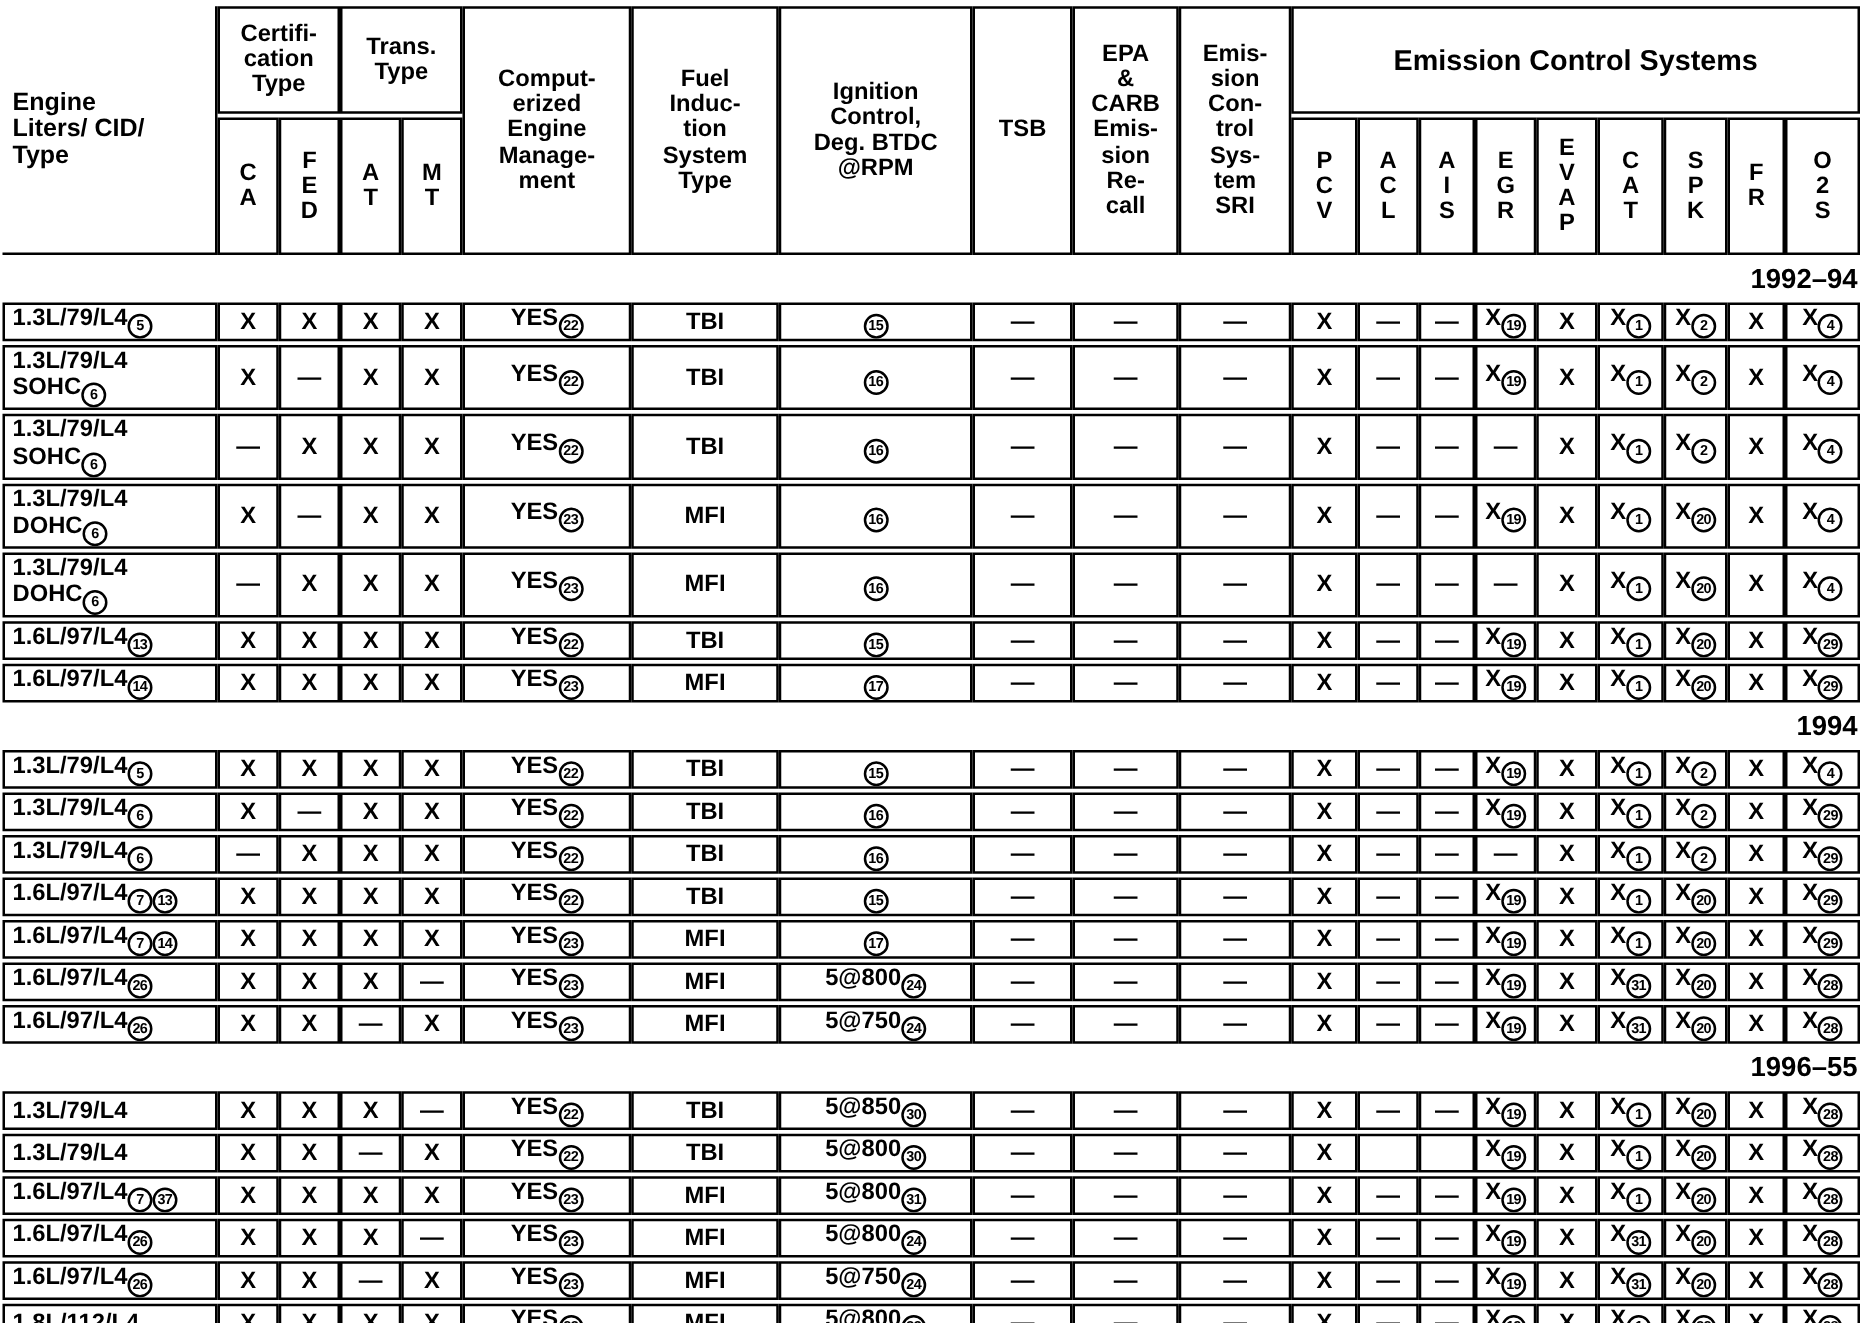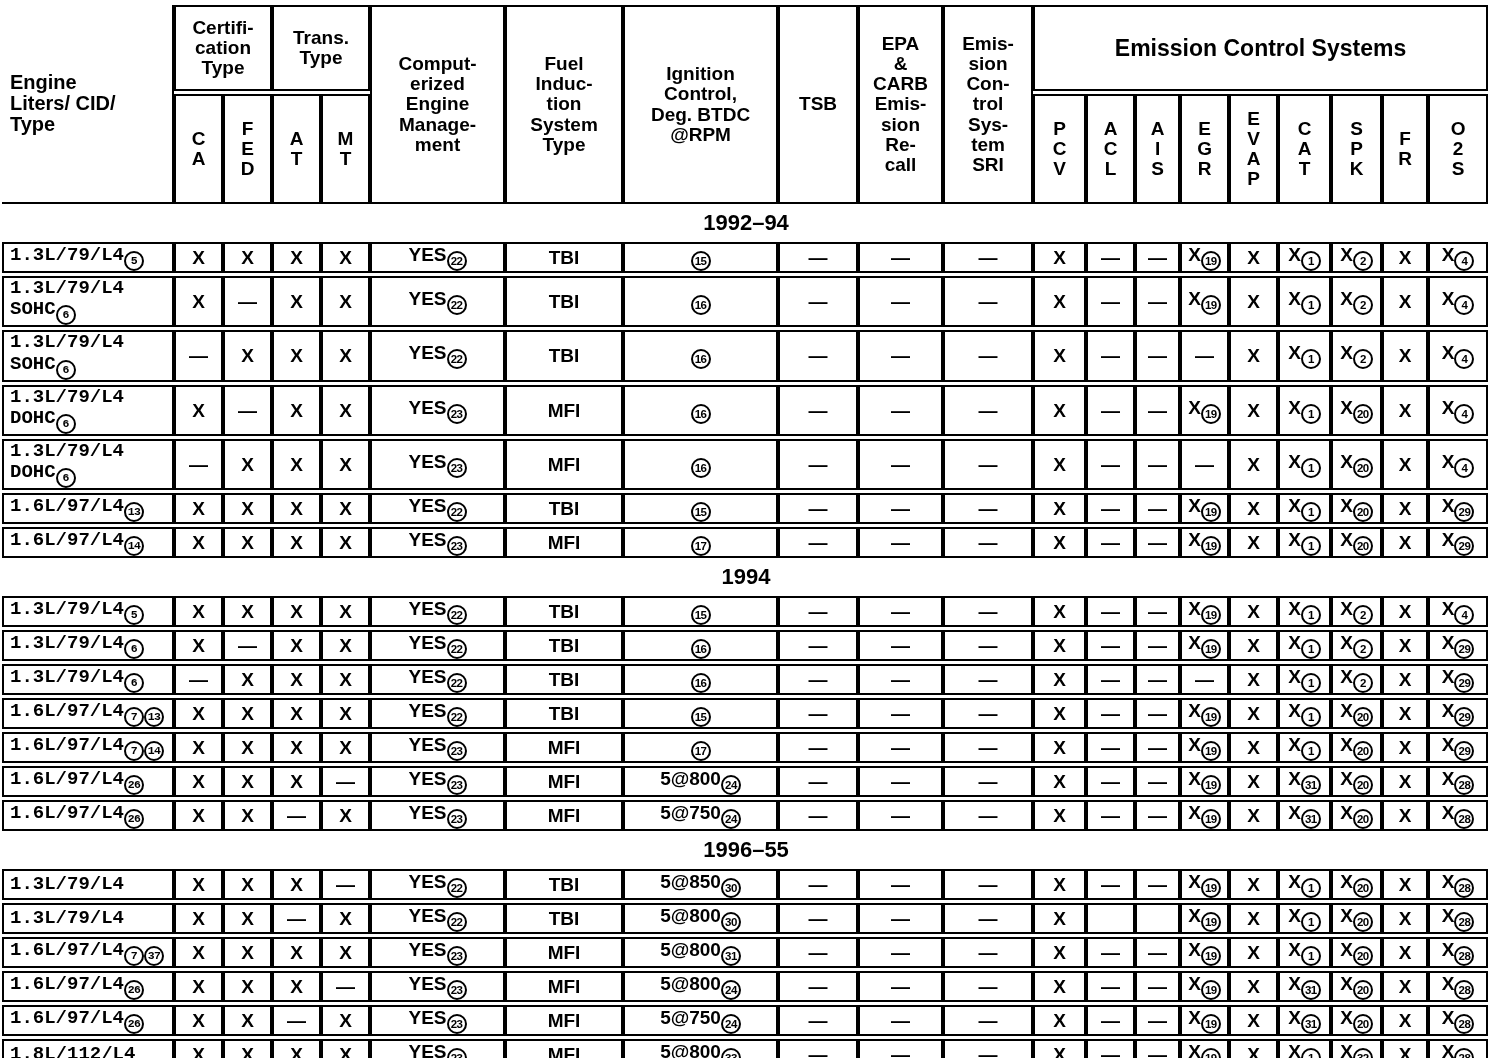--- a/index.html
+++ b/index.html
@@ -41,25 +41,24 @@
     padding-left: 8px;
     font-size: 20px;
   }
   th.ecs-grp { font-size: 23px; }
   tbody td { height: 30px; line-height: 1.12; }
   td.engine {
     text-align: left;
     padding-left: 6px;
     white-space: nowrap;
     font-size: 19px;
-    font-family: Liberation Mono, monospace;
   }
   tr.year-row td {
     border: none;
-    text-align: center;
+    text-align: right;
     font-size: 22px;
     height: 32px;
     padding-left: 4px;
     margin-top: 28px;
   }
   .circ {
     display: inline-block;
     width: 20px;
     height: 20px;
     border: 2px solid #000;

